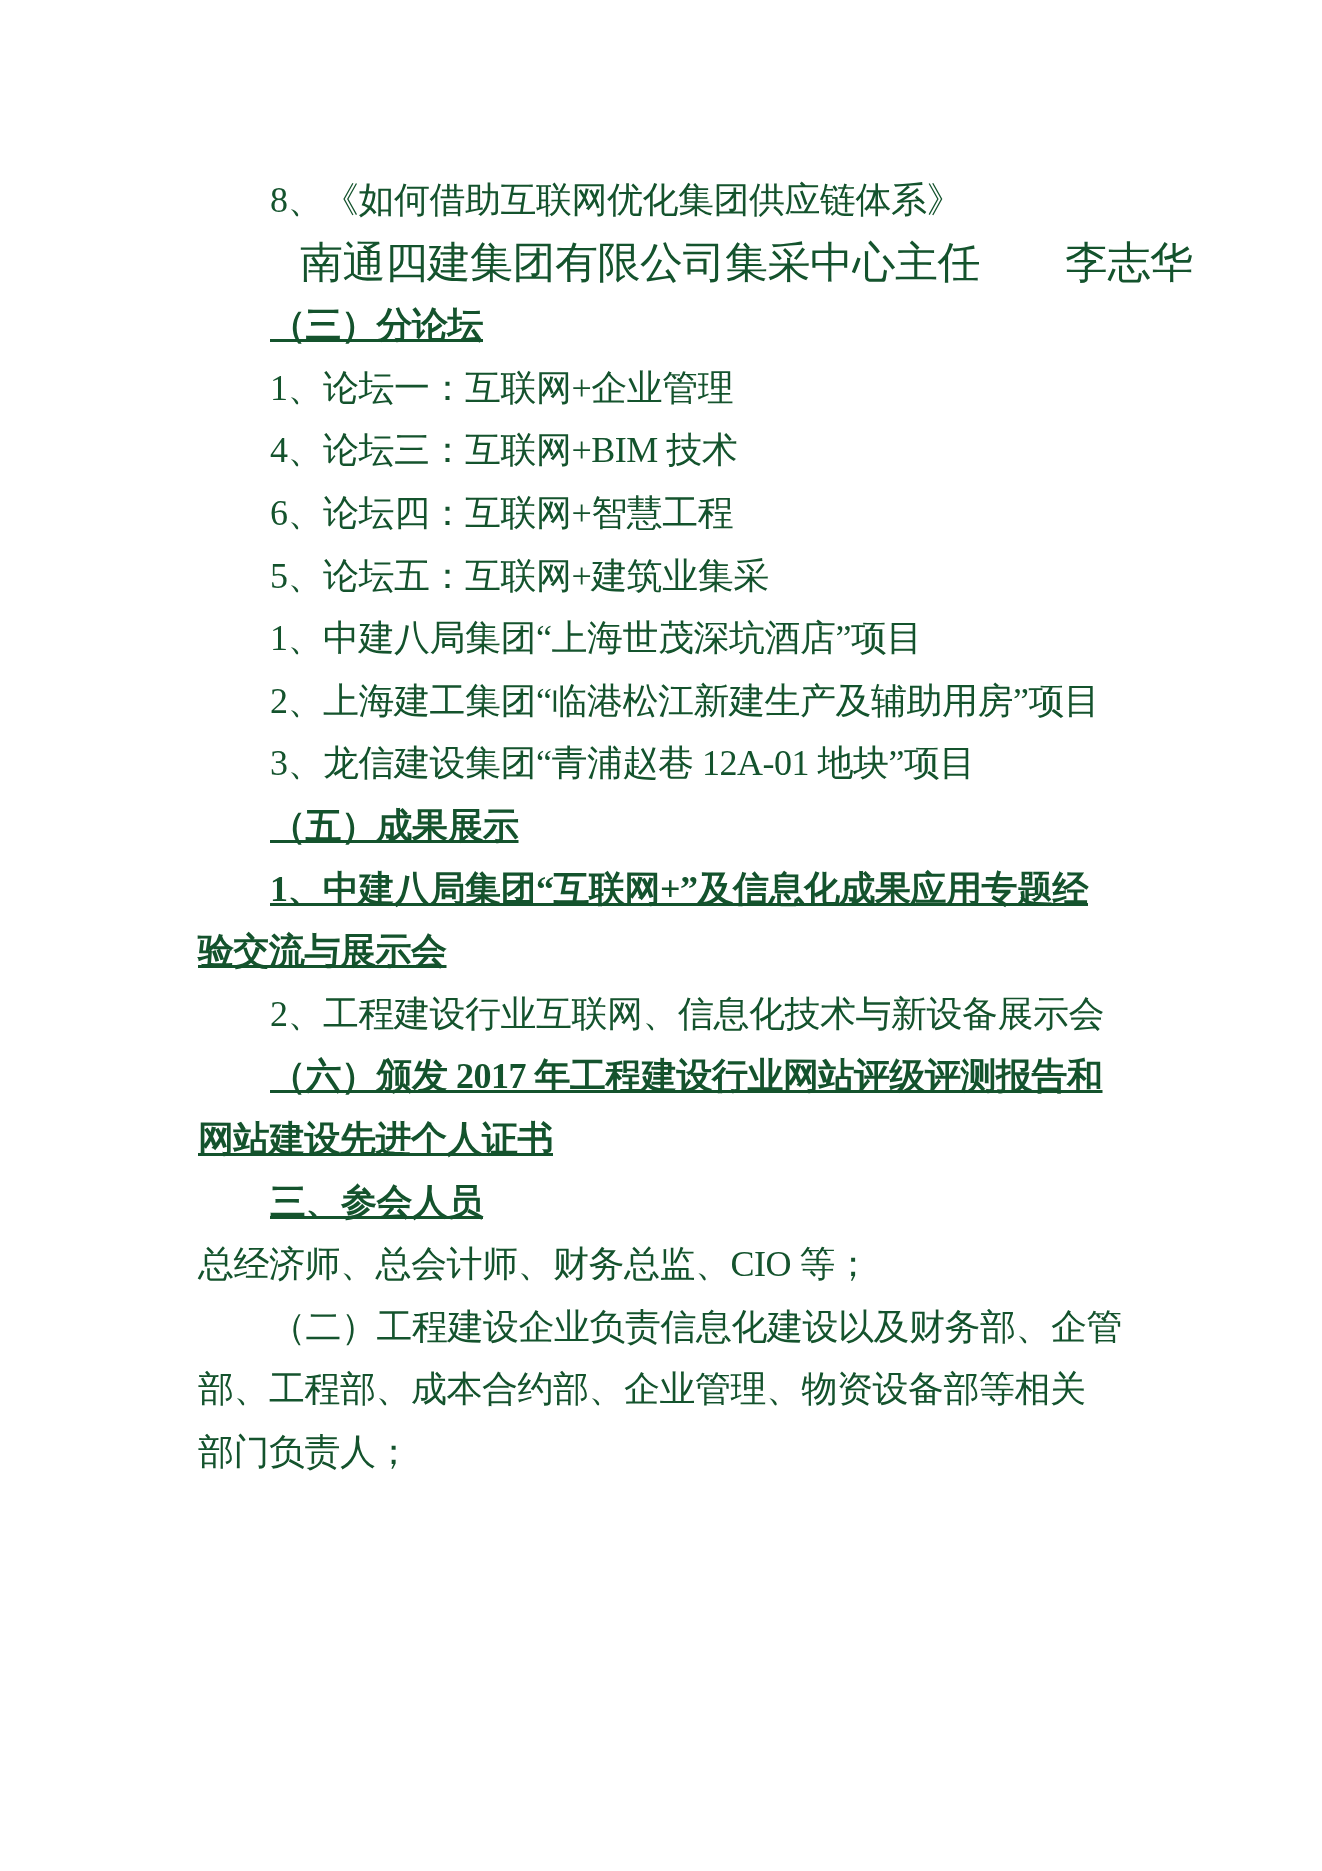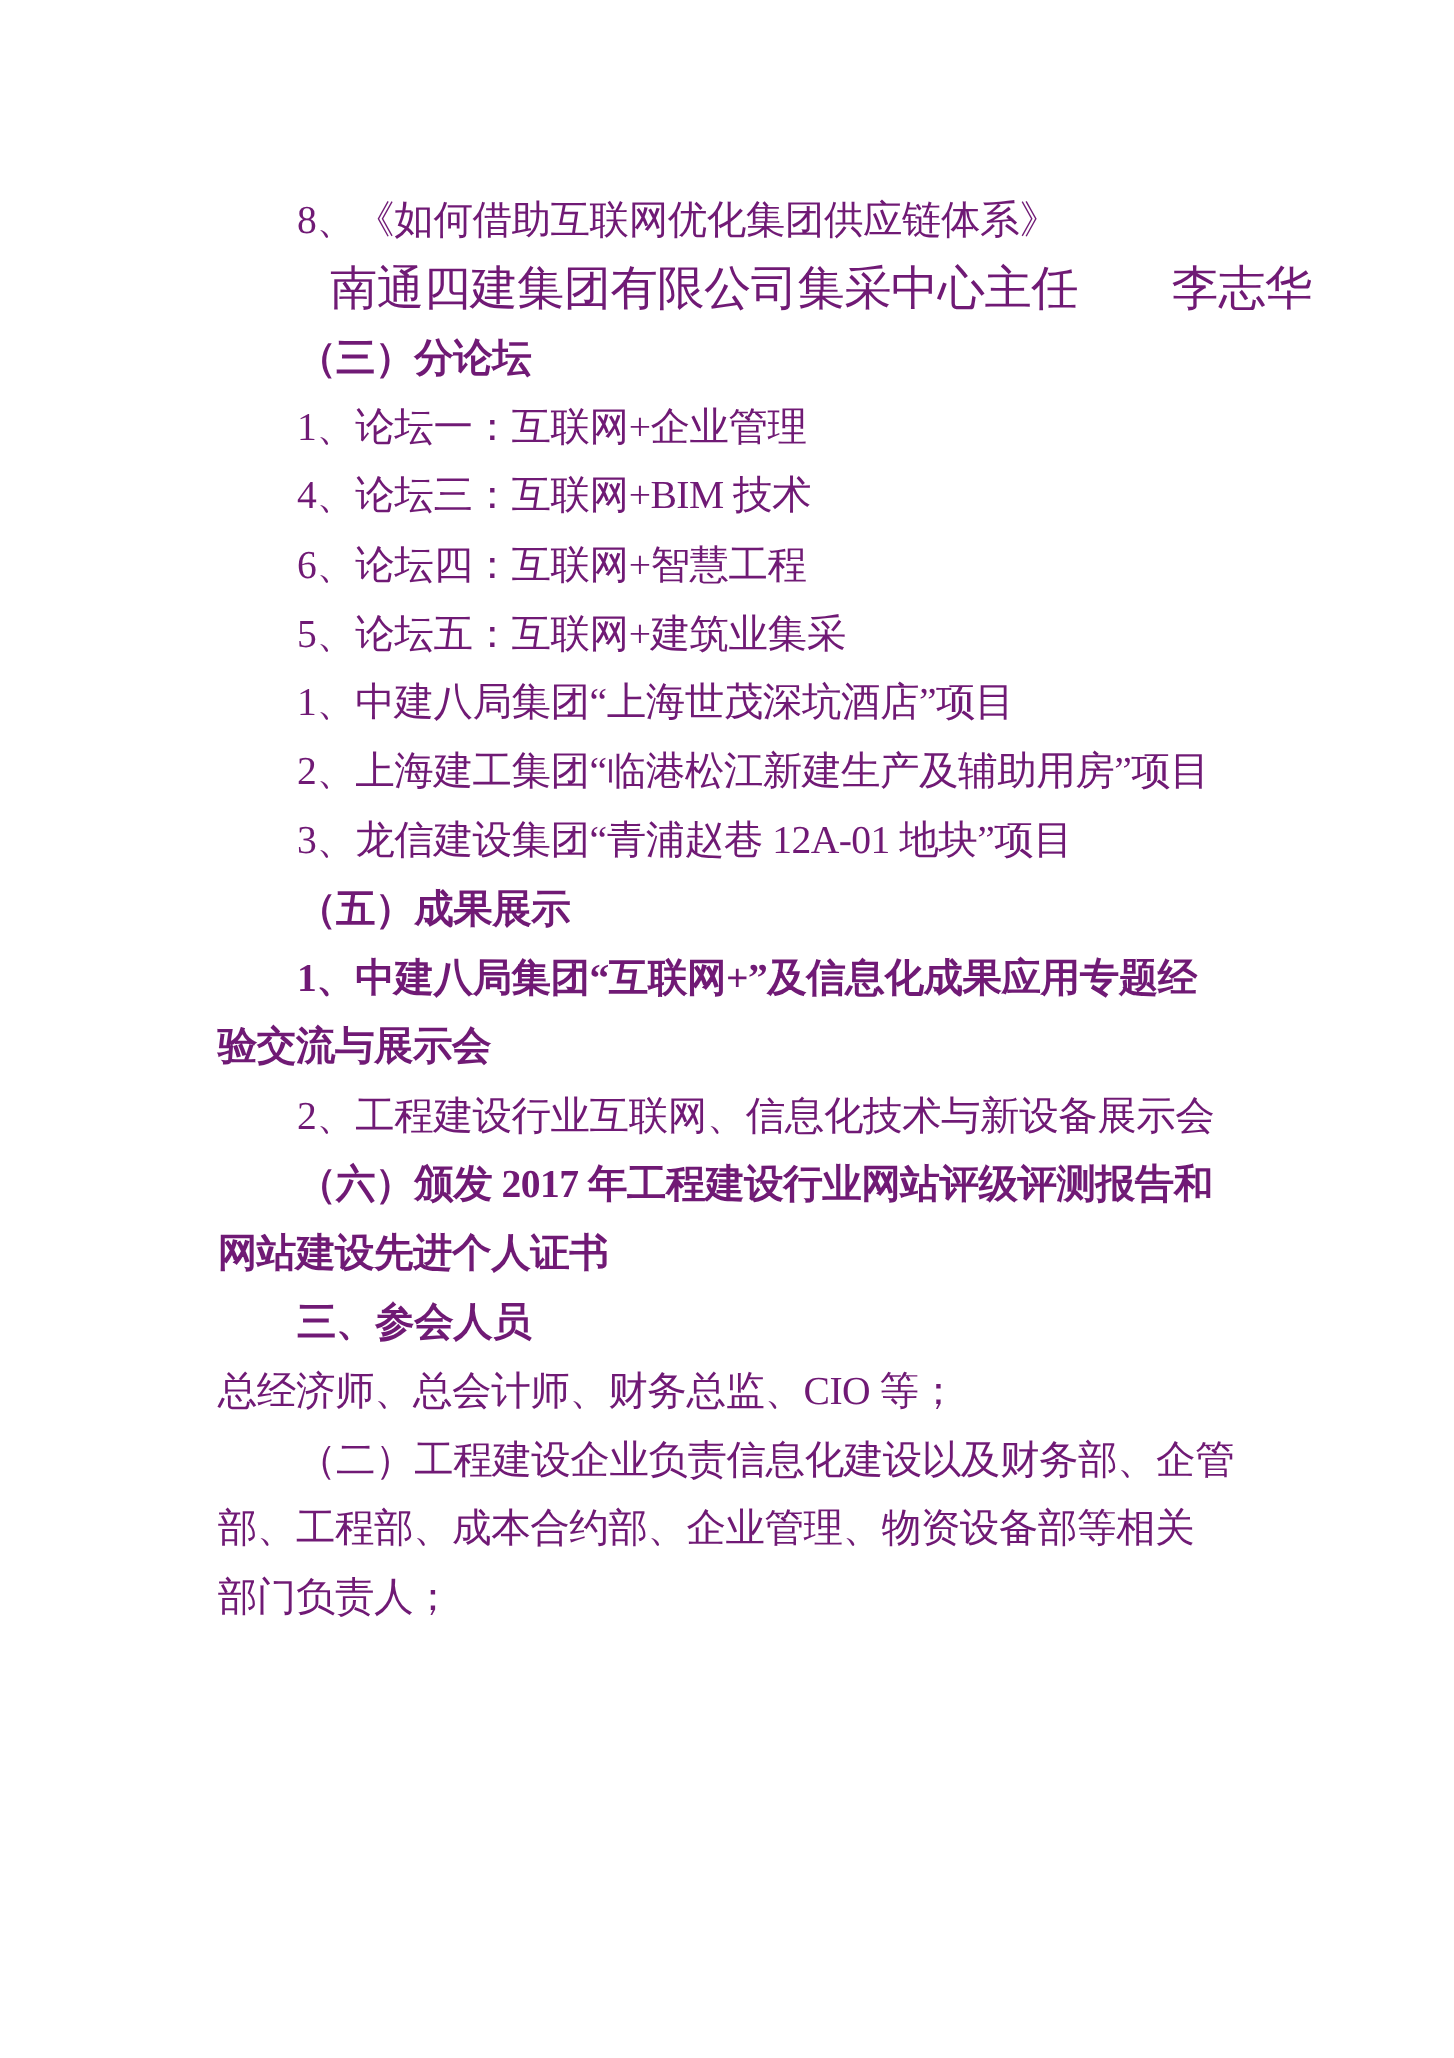--- a/index.html
+++ b/index.html
@@ -22,28 +22,28 @@
     left: 198px;
     top: 169px;
     width: 932px;
   }
   .line {
     height: 62.6px;
     line-height: 62.6px;
     font-size: 36px;
     letter-spacing: -0.5px;
     white-space: nowrap;
-    color: #701a75;
+    color: #14532d;
   }
   
   .i2 { padding-left: 72px; }
   
   .speaker { padding-left: 102px; font-size: 43px; }
   
-  .b { font-weight: 700; }
+  .b { font-weight: 700; text-decoration: underline; }
 </style>
 </head>
 <body>
 
 <div class="page">
   <div class="content">
     <div class="line i2">8、《如何借助互联网优化集团供应链体系》</div>
     <div class="line speaker">南通四建集团有限公司集采中心主任　　李志华</div>
     <div class="line i2 b">（三）分论坛</div>
     <div class="line i2">1、论坛一：互联网+企业管理</div>

